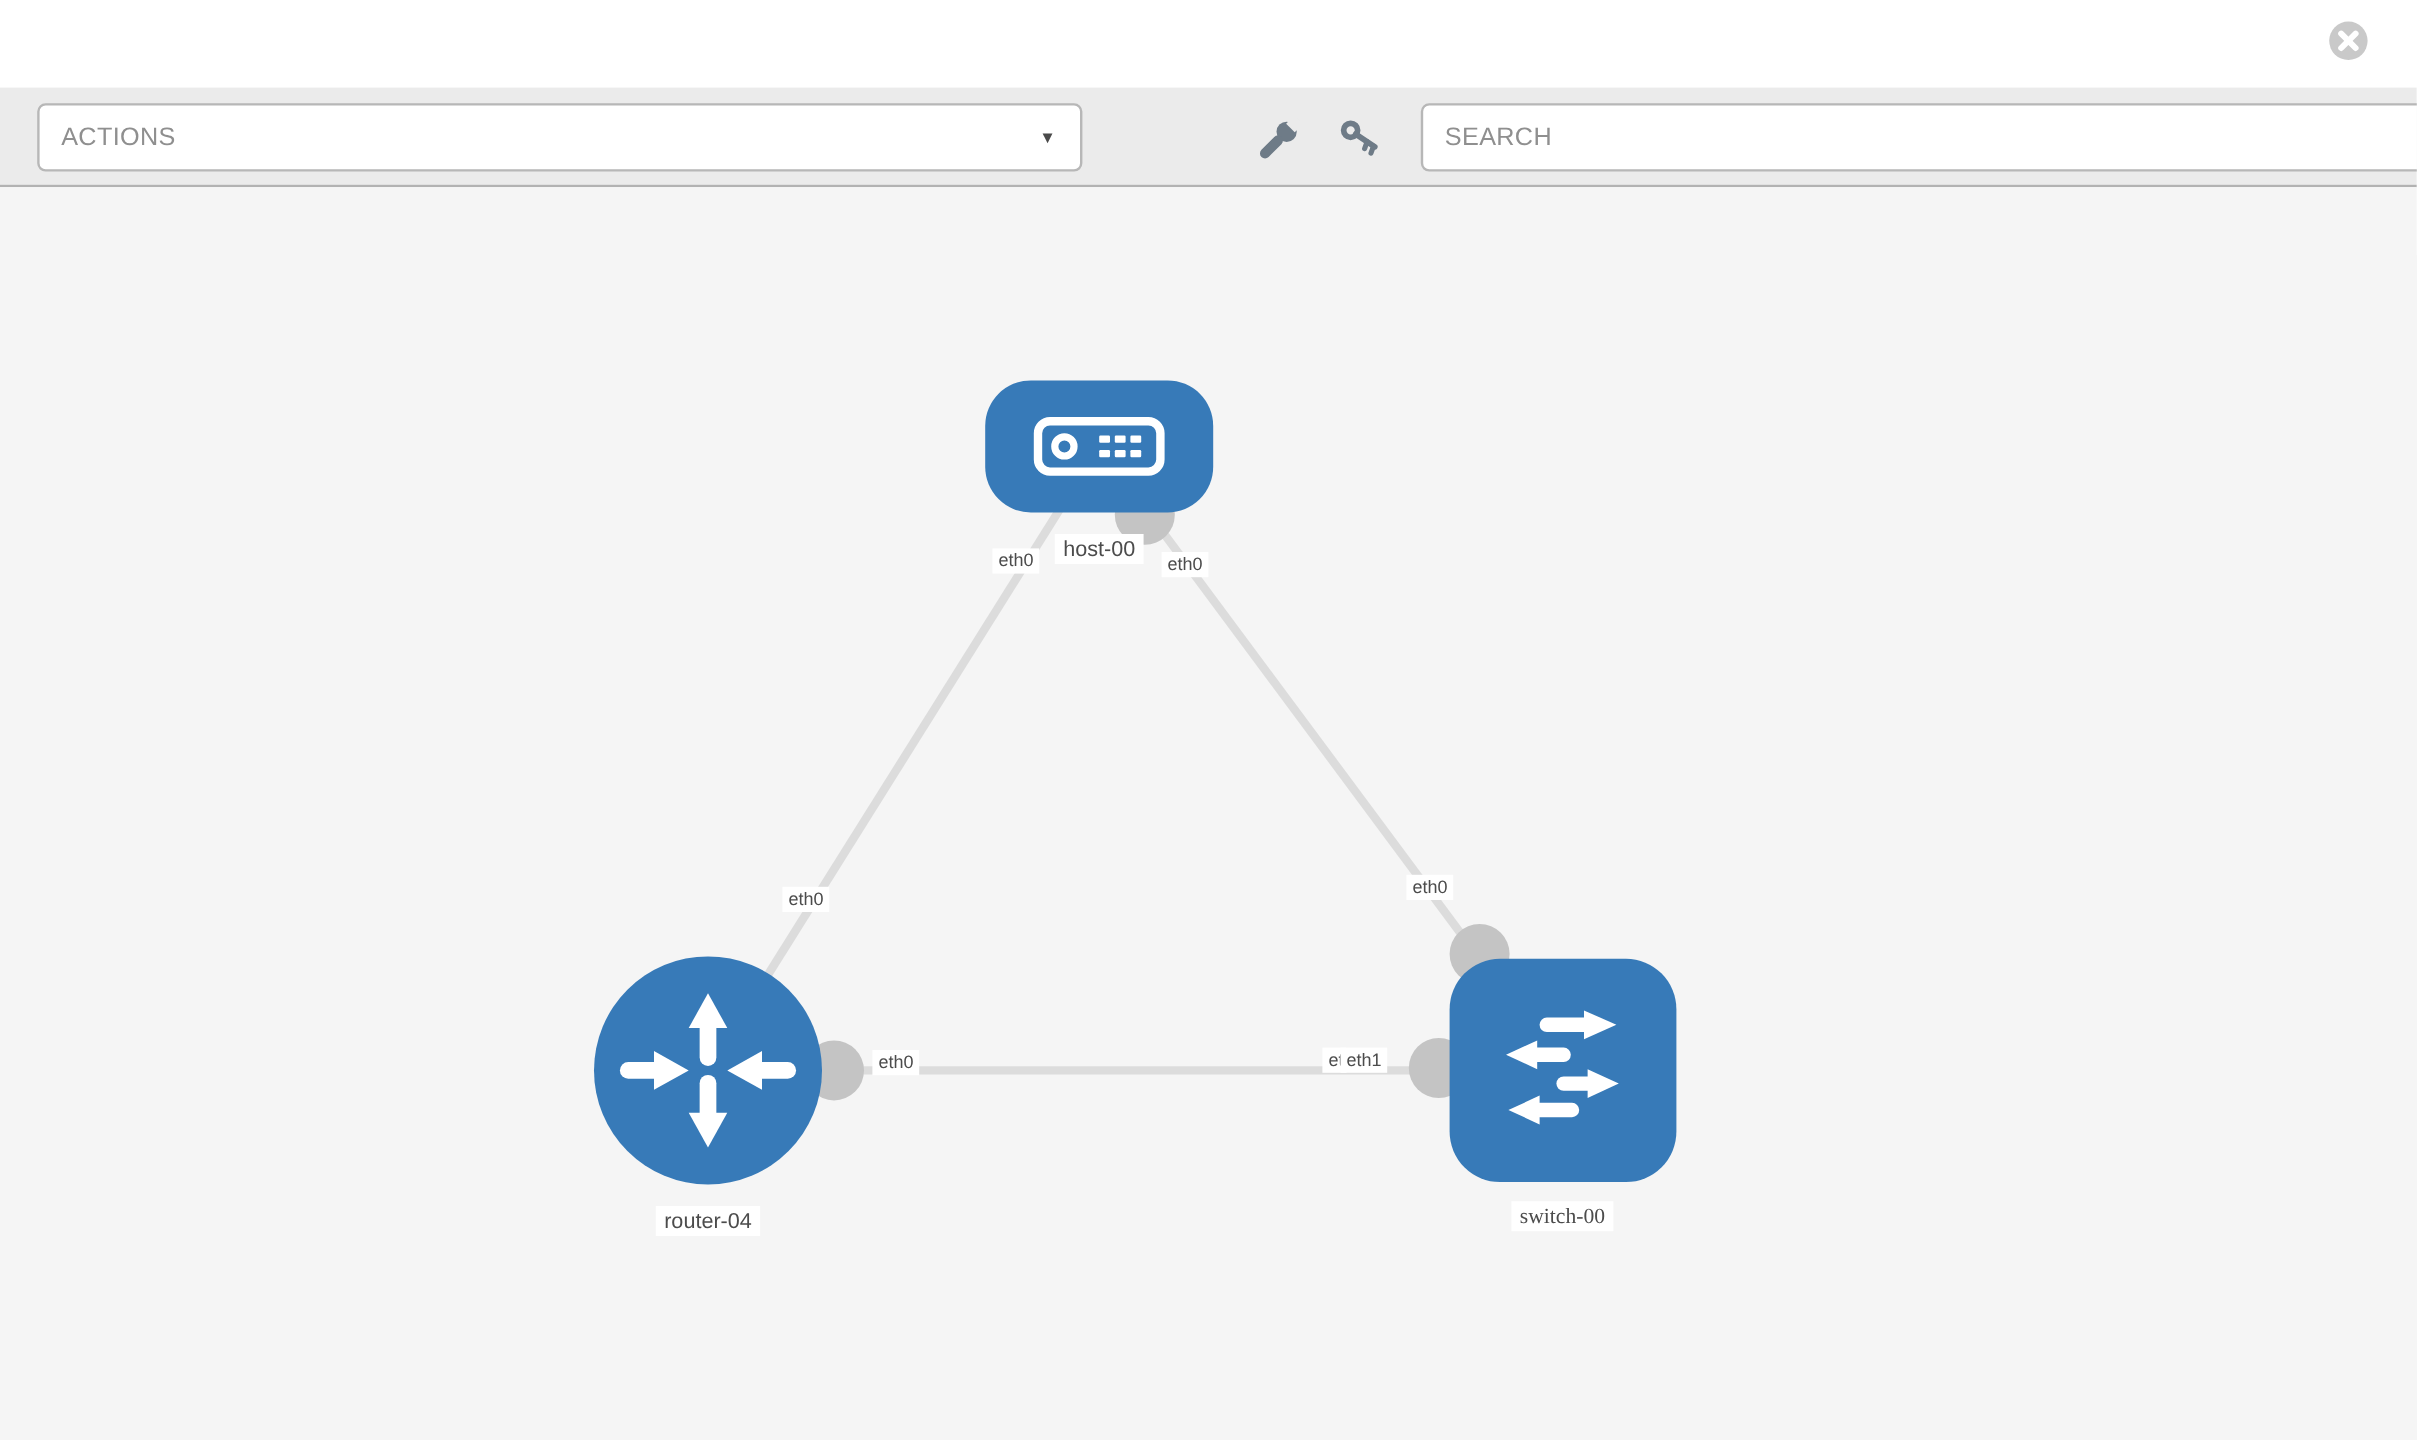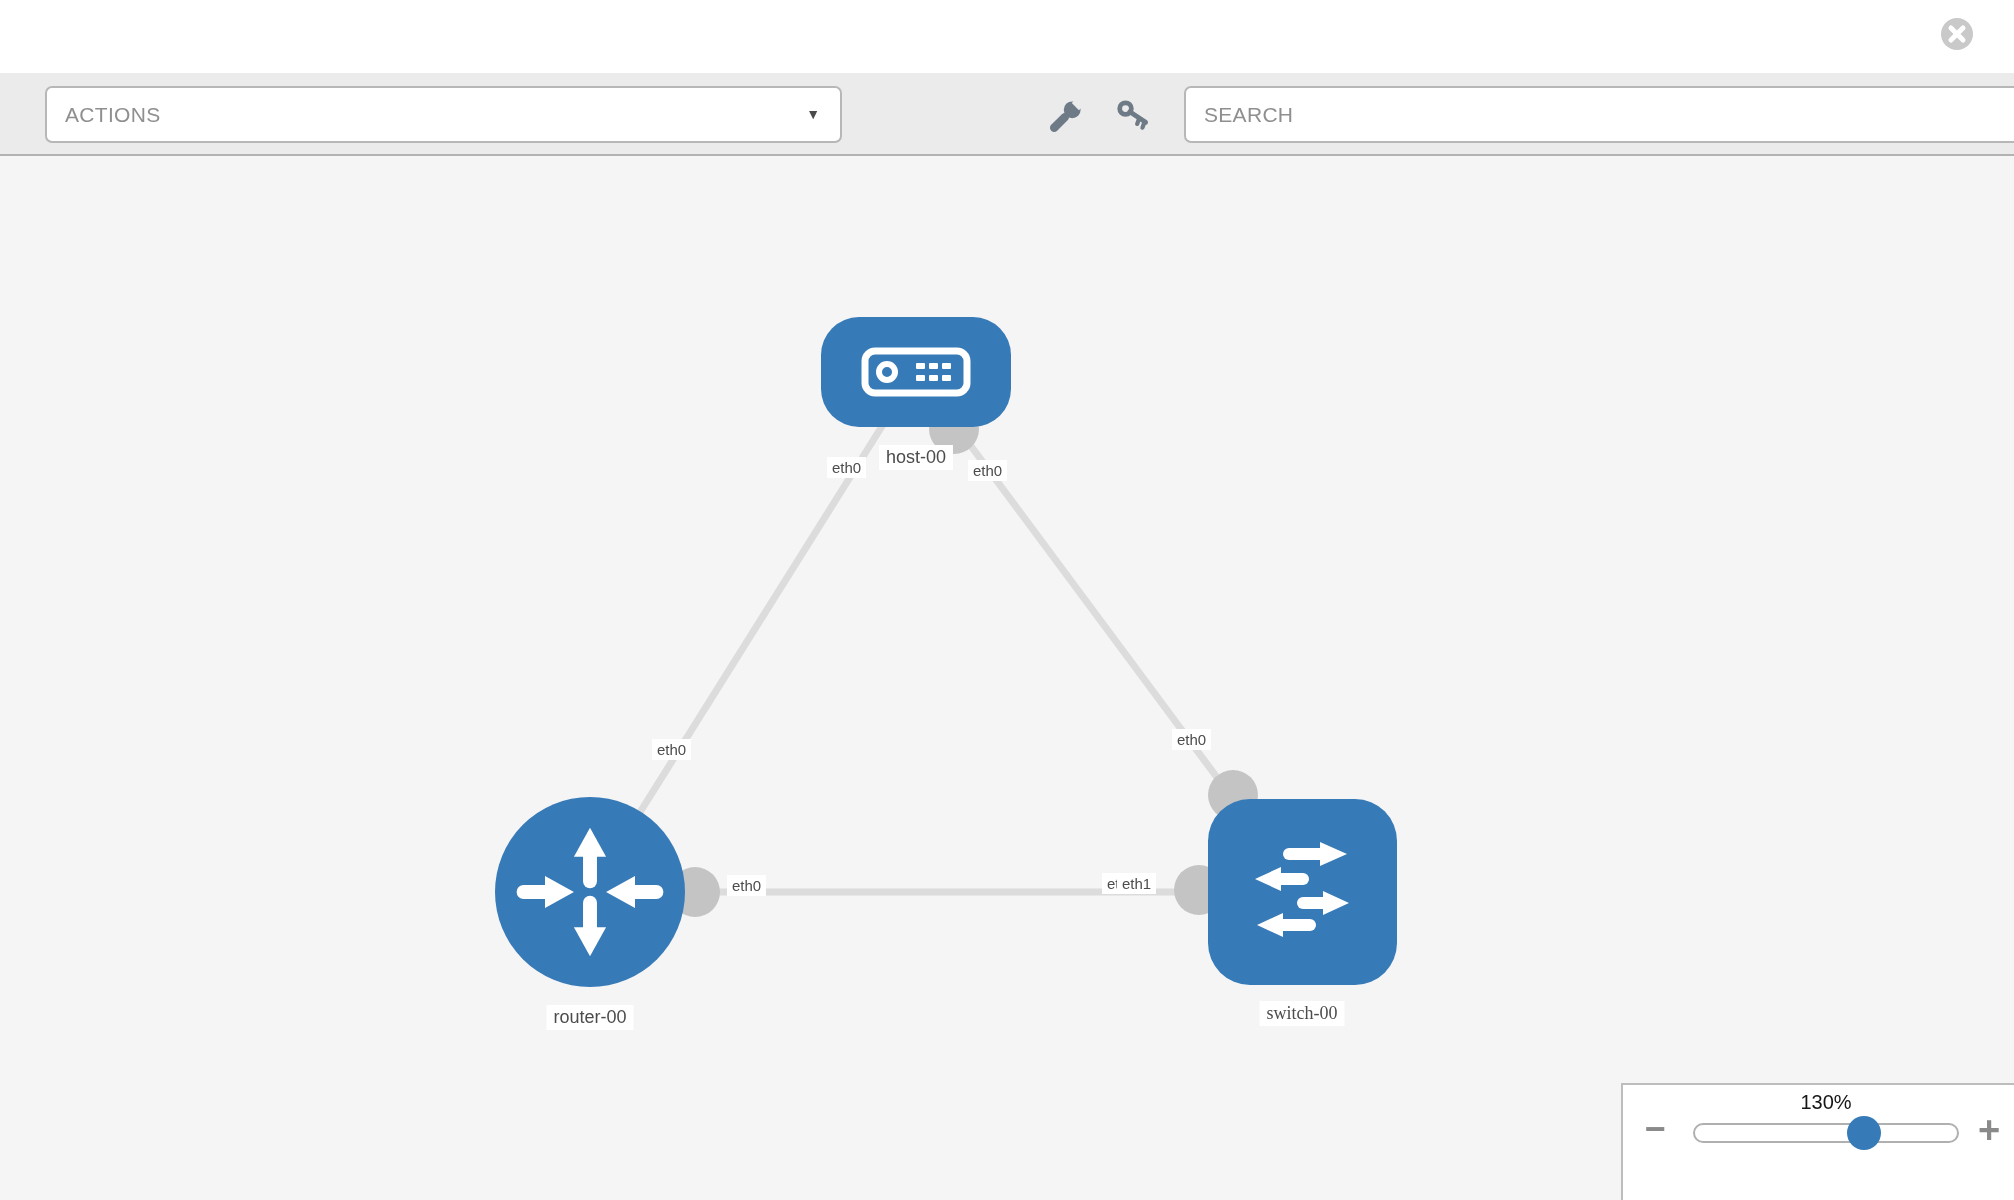--- a/index.html
+++ b/index.html
@@ -9,21 +9,21 @@
   
   .header{position:absolute;left:0;top:0;width:100%;height:73px;background:#ffffff;}
   .page-title{position:absolute;left:40px;top:0;line-height:73px;font-size:28px;font-weight:700;color:#4d4d4d;letter-spacing:.2px;}
   .close-btn{position:absolute;right:40px;top:17px;width:34px;height:34px;border:none;background:transparent;padding:0;cursor:pointer;}
 
   
   .toolbar{position:absolute;left:0;top:73px;width:100%;height:81px;background:#ebebeb;border-bottom:2px solid #b2b2b2;box-sizing:content-box;}
   .select{position:absolute;top:13px;height:57px;background:#fff;border:2px solid #b7b7b7;border-radius:7px;box-sizing:border-box;cursor:pointer;}
   .select .sel-label{position:absolute;left:18px;top:0;line-height:53px;font-size:21px;color:#8f8f8f;letter-spacing:.3px;}
   .select .caret{position:absolute;right:20px;top:0;line-height:53px;font-size:14px;color:#4a4a4a;}
-  .select-actions{left:45px;width:797px;}
+  .select-actions{left:31px;width:871px;}
   .select-search{left:1184px;width:866px;}
   .tool-btn{position:absolute;top:21px;width:44px;height:44px;border:none;background:transparent;padding:4px;cursor:pointer;}
   .tool-wrench{left:1044px;}
   .tool-key{left:1112px;}
 
   
   .canvas{position:absolute;left:0;top:156px;width:2014px;height:1044px;background:#f5f5f5;overflow:hidden;}
   .links-svg{position:absolute;left:0;top:0;z-index:1;}
 
   .node{position:absolute;z-index:3;display:flex;align-items:center;justify-content:center;background:#377ab8;cursor:pointer;}
@@ -144,34 +144,26 @@
           <polygon points="-48,-13 -22,-25 -22,-1" stroke="none"></polygon>
           <line x1="0" y1="11" x2="22" y2="11"></line>
           <polygon points="46,11 20,-1 20,23" stroke="none"></polygon>
           <line x1="7" y1="33" x2="-22" y2="33"></line>
           <polygon points="-46,33 -20,21 -20,45" stroke="none"></polygon>
         </g>
       </svg>
     </div>
 
     <div class="chip node-label" style="left:916px;top:289px;">host-00</div>
-    <div class="chip node-label" style="left:590px;top:849px;">router-00</div>
+    <div class="chip node-label" style="left:590px;top:849px;">router-04</div>
     <div class="chip node-label" style="left:1302px;top:845px;font-family:Liberation Serif, serif;">switch-00</div>
 
     <div class="chip if-label" style="left:827px;top:301px;">eth0</div>
     <div class="chip if-label" style="left:968px;top:304px;">eth0</div>
     <div class="chip if-label" style="left:652px;top:583px;">eth0</div>
     <div class="chip if-label" style="left:727px;top:719px;">eth0</div>
     <div class="chip if-label" style="left:1172px;top:573px;">eth0</div>
     <div class="chip if-label if-clip" style="left:1102px;top:717px;">eth1</div>
     <div class="chip if-label if-front" style="left:1117px;top:717px;">eth1</div>
 
-    <div class="zoom-panel">
-      <div class="zoom-level">130%</div>
-      <button class="zoom-minus"><span>−</span></button>
-      <div class="zoom-track">
-        <div class="zoom-thumb"></div>
-      </div>
-      <button class="zoom-plus"><span>+</span></button>
-    </div>
 
   </div>
 </div>
 
 </body></html>

